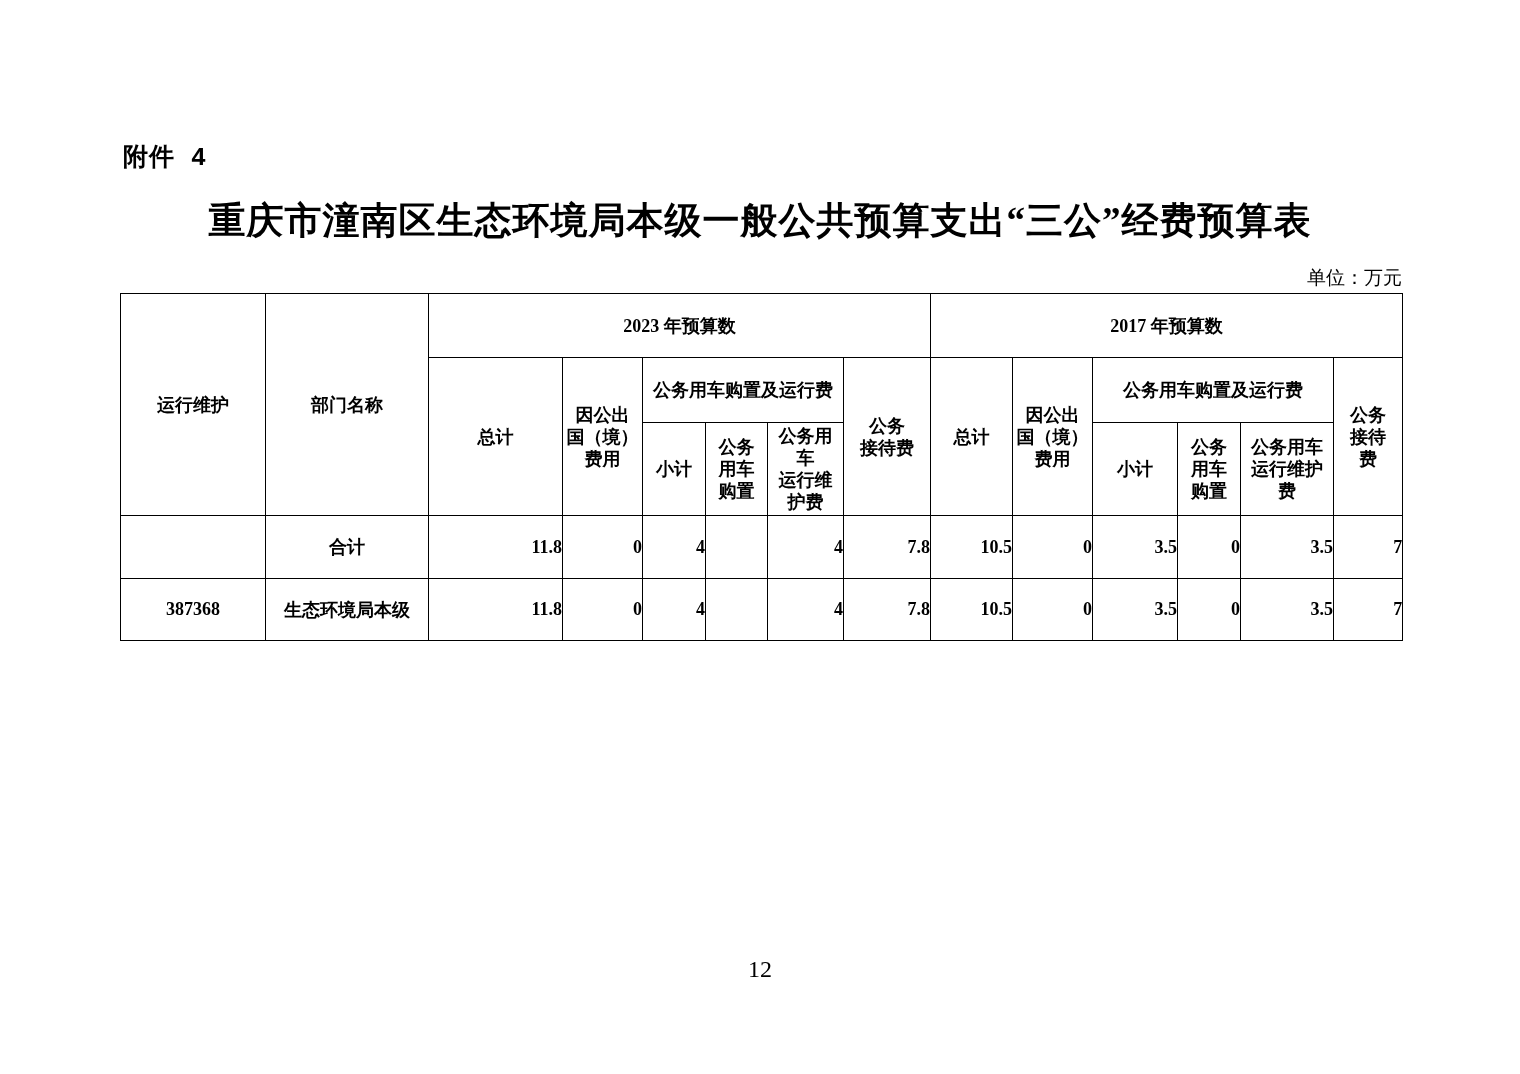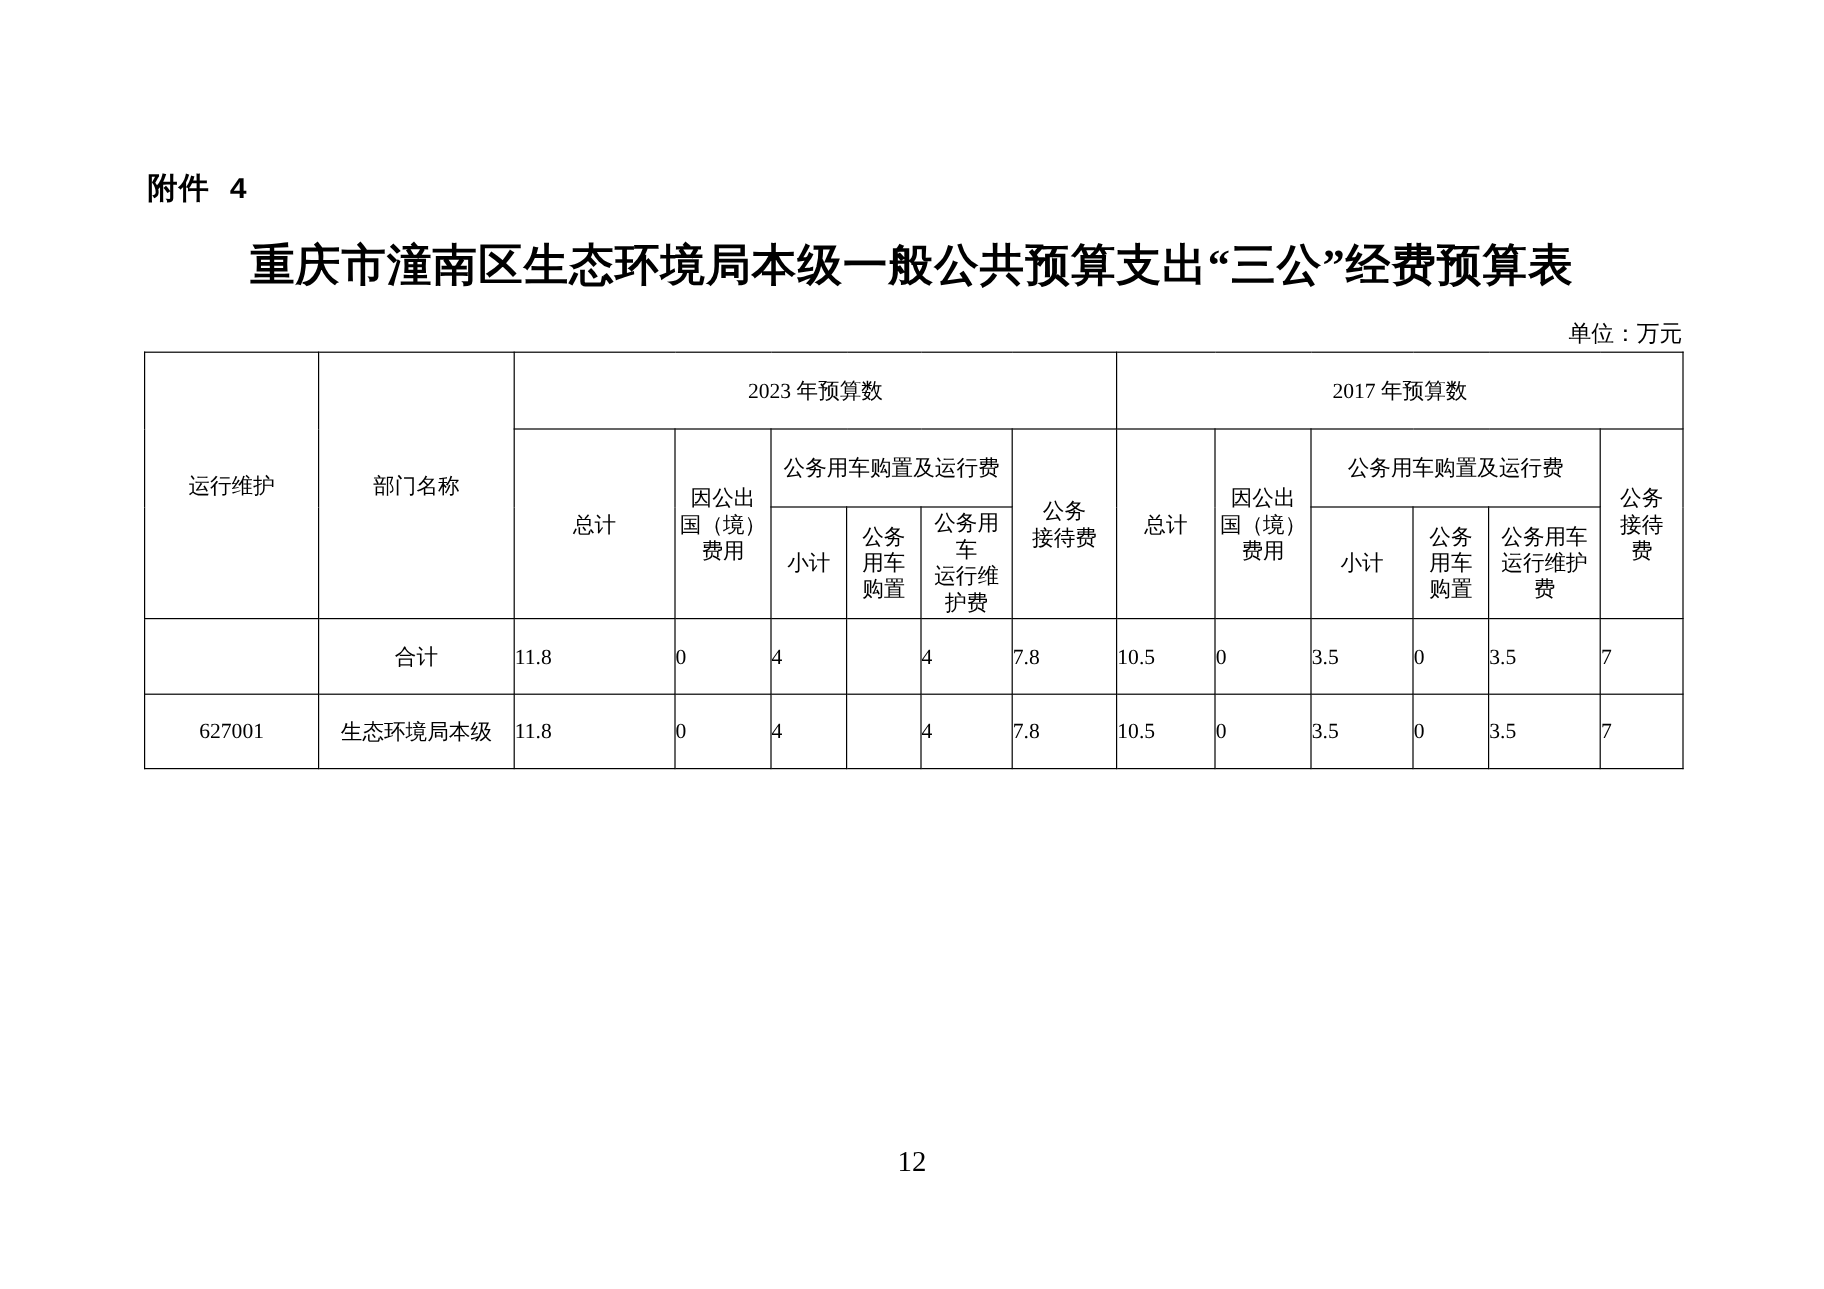--- a/index.html
+++ b/index.html
@@ -44,36 +44,36 @@
     position: absolute;
     left: 120px;
     top: 293px;
     width: 1282px;
     border-collapse: collapse;
     table-layout: fixed;
   }
   table.budget th, table.budget td {
     border: 1.5px solid #000000;
     font-size: 18px;
-    font-weight: 400;
+    font-weight: 700;
     vertical-align: middle;
     padding: 0;
     overflow: hidden;
   }
   table.budget th {
     text-align: center;
     white-space: pre-line;
     line-height: 22px;
   }
   tr.r-year  { height: 64px; }
   tr.r-group { height: 65px; }
   tr.r-leaf  { height: 93px; }
   tr.r-data1 { height: 63px; padding-left: 40px; }
   tr.r-data2 { height: 62px; }
-  td.num { padding-right: 12px; }
+  td.num { text-align: right; padding-right: 12px; }
   td.ctr { text-align: center; }
   .page-number {
     position: absolute;
     left: 0;
     top: 956px;
     width: 100%;
     text-align: center;
     font-size: 24px;
   }
 </style>
@@ -156,21 +156,21 @@
         <td class="num">4</td>
         <td class="num">7.8</td>
         <td class="num">10.5</td>
         <td class="num">0</td>
         <td class="num">3.5</td>
         <td class="num">0</td>
         <td class="num">3.5</td>
         <td class="num">7</td>
       </tr>
       <tr class="r-data2">
-        <td class="ctr">627001</td>
+        <td class="ctr">387368</td>
         <td class="ctr">生态环境局本级</td>
         <td class="num">11.8</td>
         <td class="num">0</td>
         <td class="num">4</td>
         <td class="num"></td>
         <td class="num">4</td>
         <td class="num">7.8</td>
         <td class="num">10.5</td>
         <td class="num">0</td>
         <td class="num">3.5</td>

